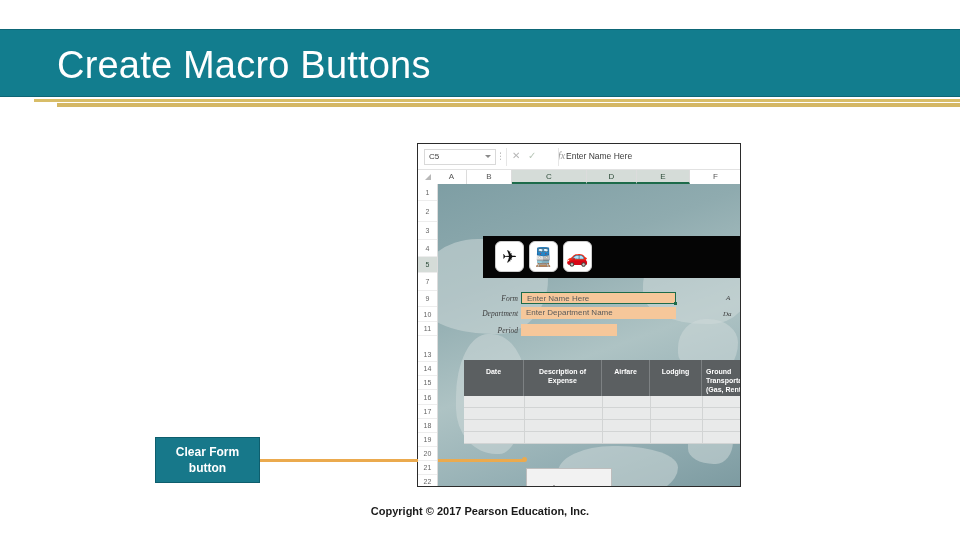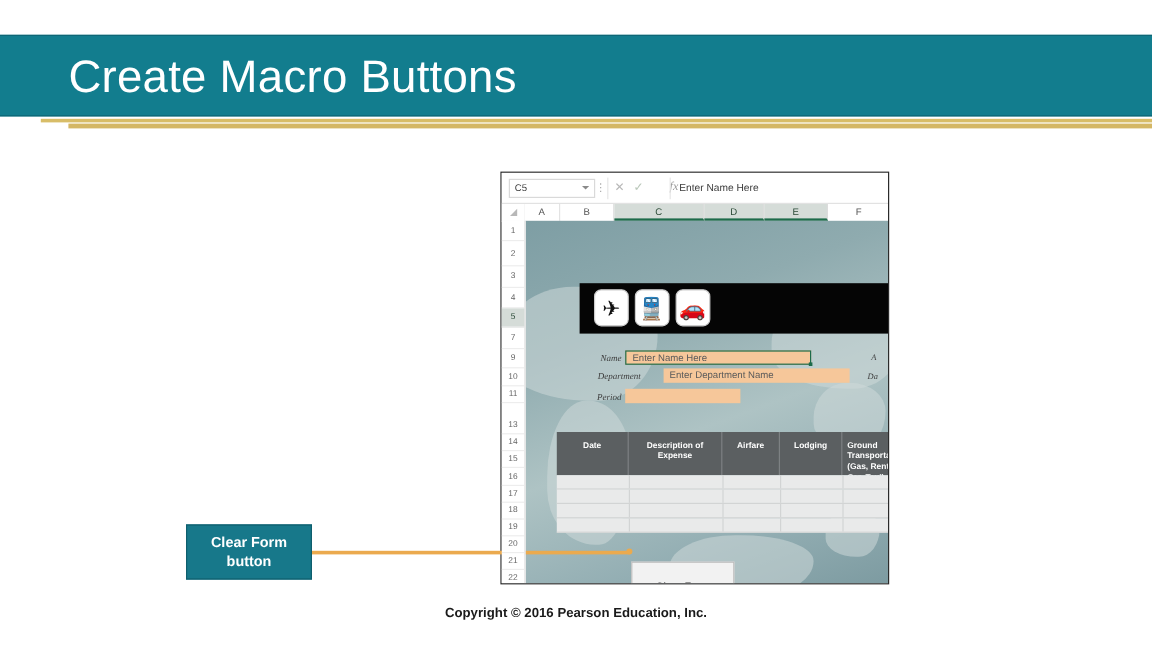--- a/index.html
+++ b/index.html
@@ -269,28 +269,28 @@
     border: 1px solid #1d6b4a;
   }
   #fld-name-handle {
     position: absolute;
     right: -2px; bottom: -2px;
     width: 3px; height: 3px;
     background: #1d6b4a;
   }
   #fld-dept {
     left: 83px; top: 123px;
-    width: 155px; height: 12px; margin-left: 32px;
+    width: 155px; height: 12px;
   }
   #fld-period {
     left: 83px; top: 140px;
     width: 96px; height: 12px;
   }
   #lbl-name   { left: 36px; top: 110px; width: 44px; }
-  #lbl-dept   { left: 34px; top: 125px; width: 62px; }
+  #lbl-dept   { left: 18px; top: 125px; width: 62px; }
   #lbl-period { left: 36px; top: 142px; width: 44px; font-style: italic; }
 
   .right-label {
     position: absolute;
     font-size: 7px;
     font-style: italic;
     color: #3d3d3d;
     font-family: "Liberation Serif", serif;
     white-space: nowrap;
   }
@@ -489,21 +489,21 @@
         <span>✈</span>
       </div>
       <div class="mode-icon" id="icon-train">
         <span>🚆</span>
       </div>
       <div class="mode-icon" id="icon-car">
         <span>🚗</span>
       </div>
     </div>
 
-    <div class="form-label" id="lbl-name">Name</div>
+    <div class="form-label" id="lbl-name">Form</div>
     <div class="form-input" id="fld-name">
       <span>Enter Name Here</span>
       <i id="fld-name-handle"></i>
     </div>
 
     <div class="form-label" id="lbl-dept">Department</div>
     <div class="form-input" id="fld-dept">
       <span>Enter Department Name</span>
     </div>
 
@@ -560,13 +560,13 @@
 
 <div id="connector-line"></div>
 <div id="connector-dot"></div>
 <div id="callout-box">
   <span id="callout-text">
     <span>Clear Form</span><br>
     <span>button</span>
   </span>
 </div>
 
-<div id="footer-copyright">Copyright © 2016 Pearson Education, Inc.</div>
+<div id="footer-copyright">Copyright © 2017 Pearson Education, Inc.</div>
 
 </body></html>

